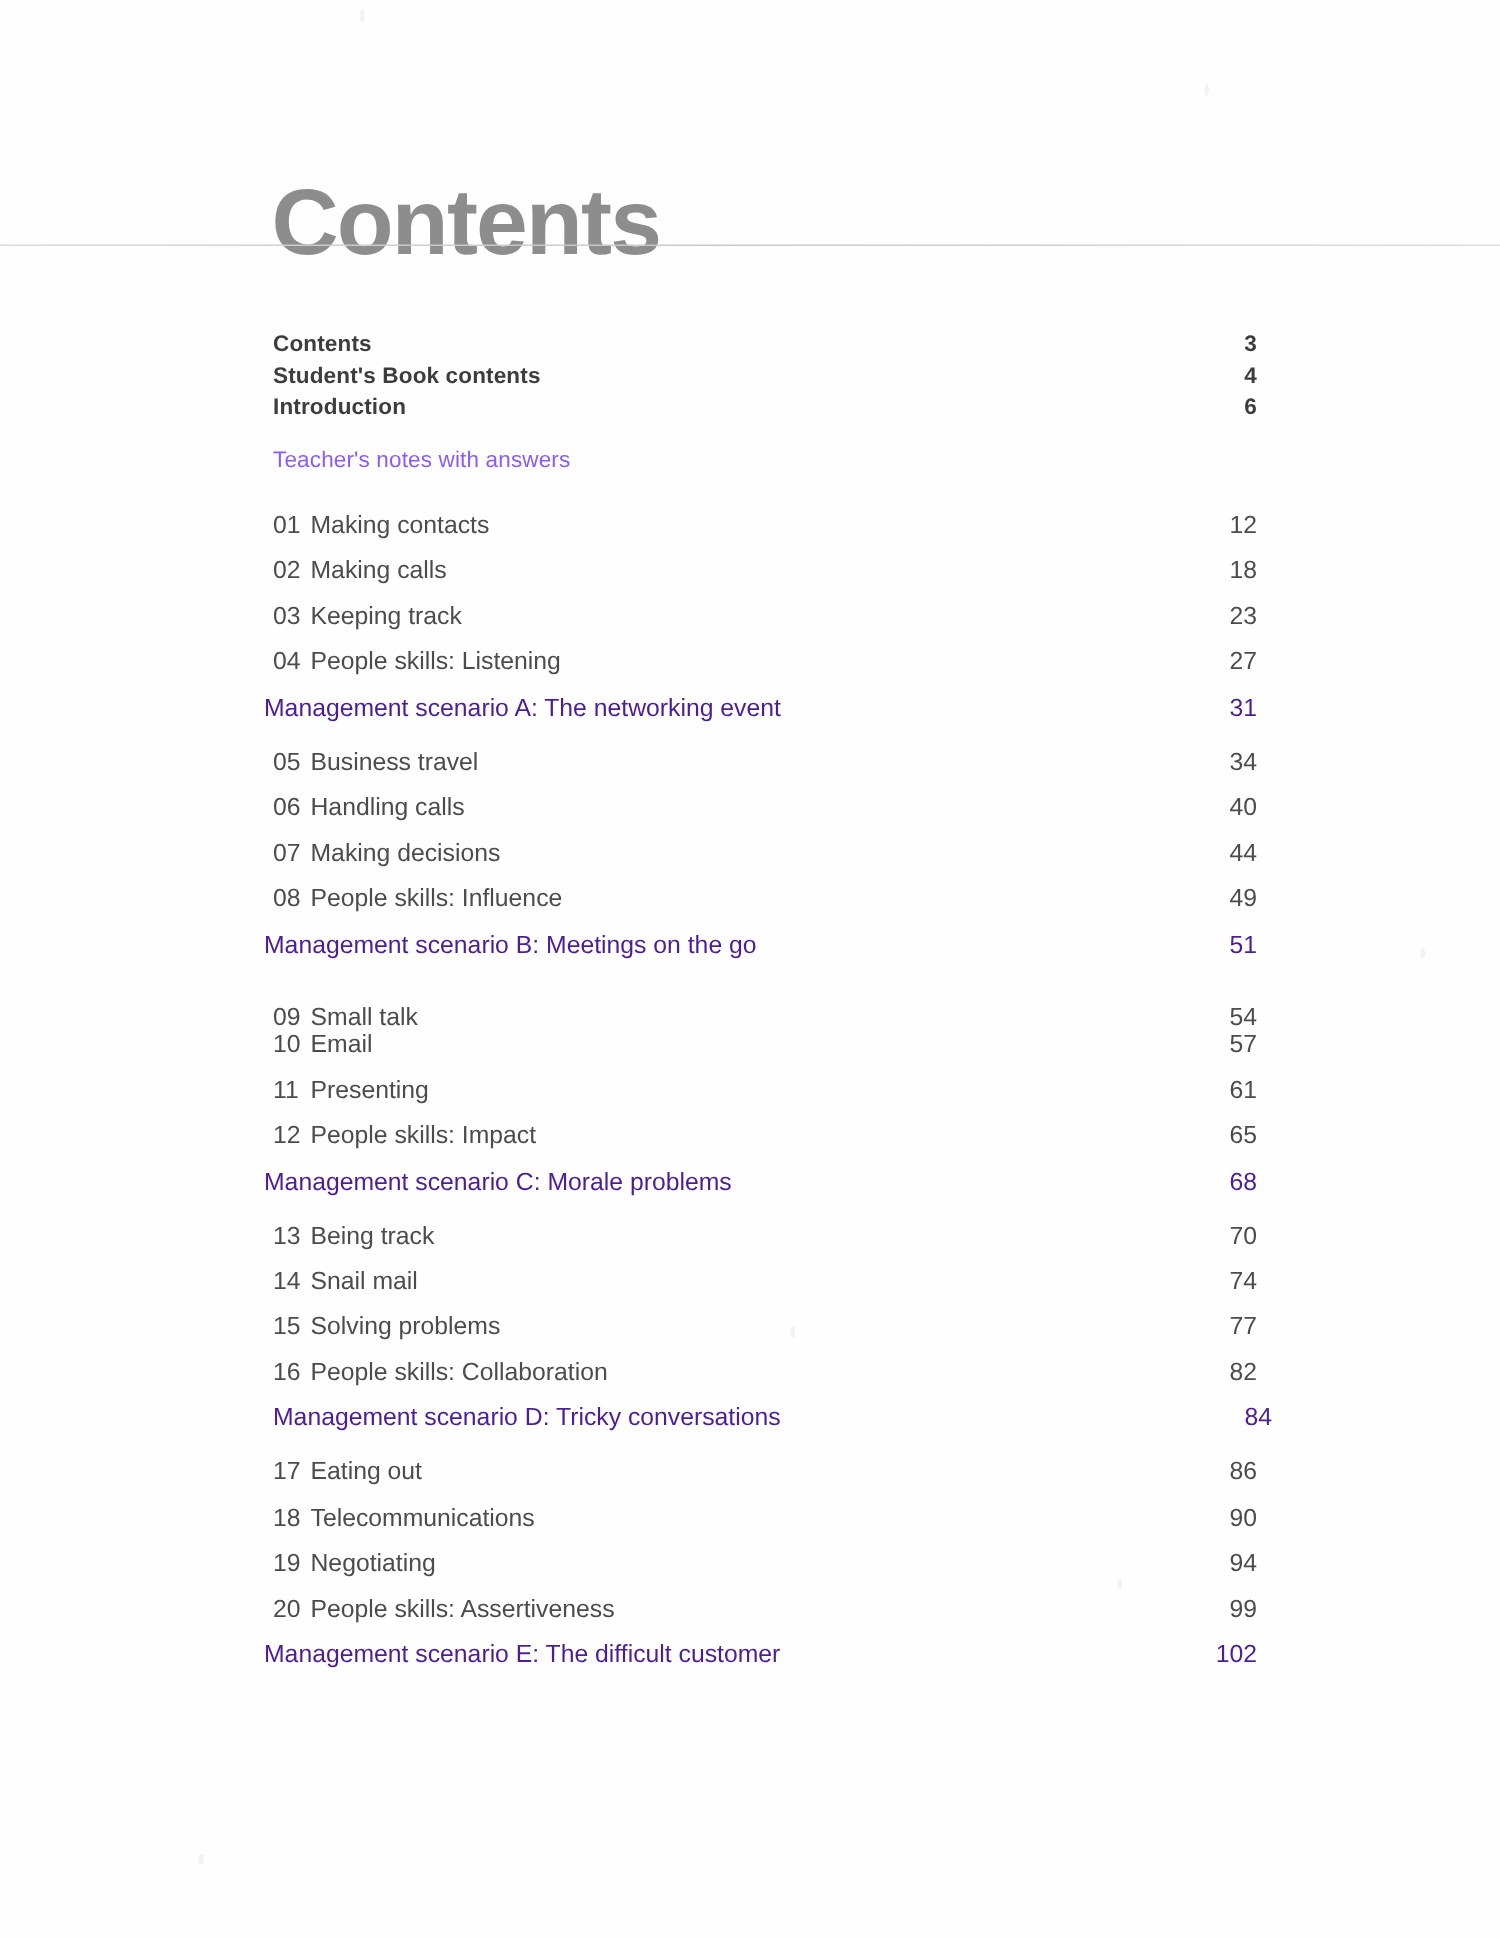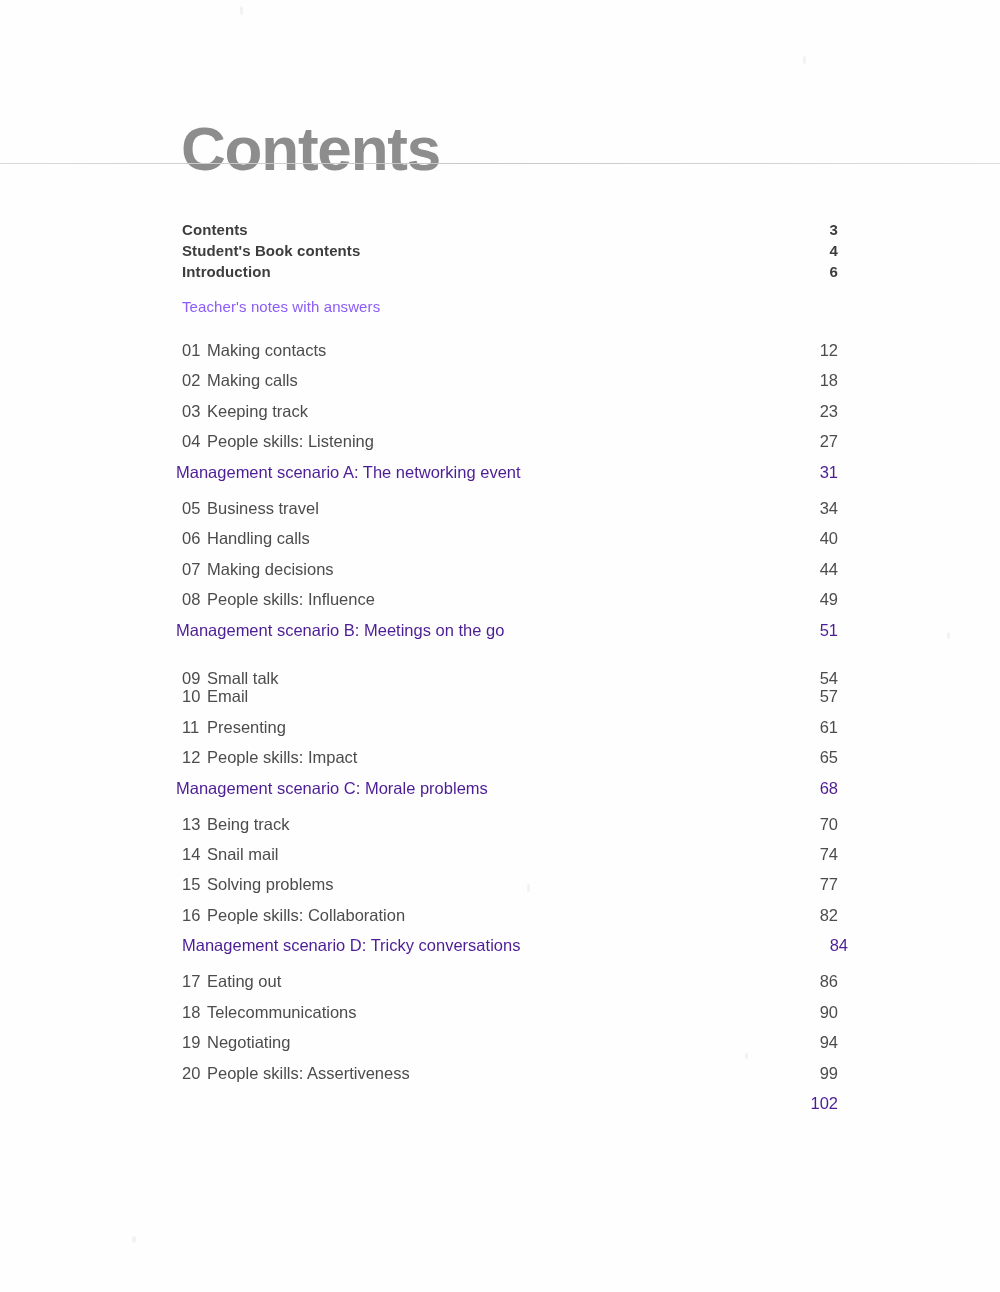--- a/index.html
+++ b/index.html
@@ -265,15 +265,16 @@
       <span class="idx">19</span>
       <span class="label">Negotiating</span>
       <span class="num">94</span>
     </div>
     <div class="row unit" style="top: 1063.75px;">
       <span class="idx">20</span>
       <span class="label">People skills: Assertiveness</span>
       <span class="num">99</span>
     </div>
     <div class="row scenario" style="top: 1094.2px;">
+      <span class="label">Management scenario E: The difficult customer</span>
       <span class="num">102</span>
     </div>
   </div>
 
 </body></html>

